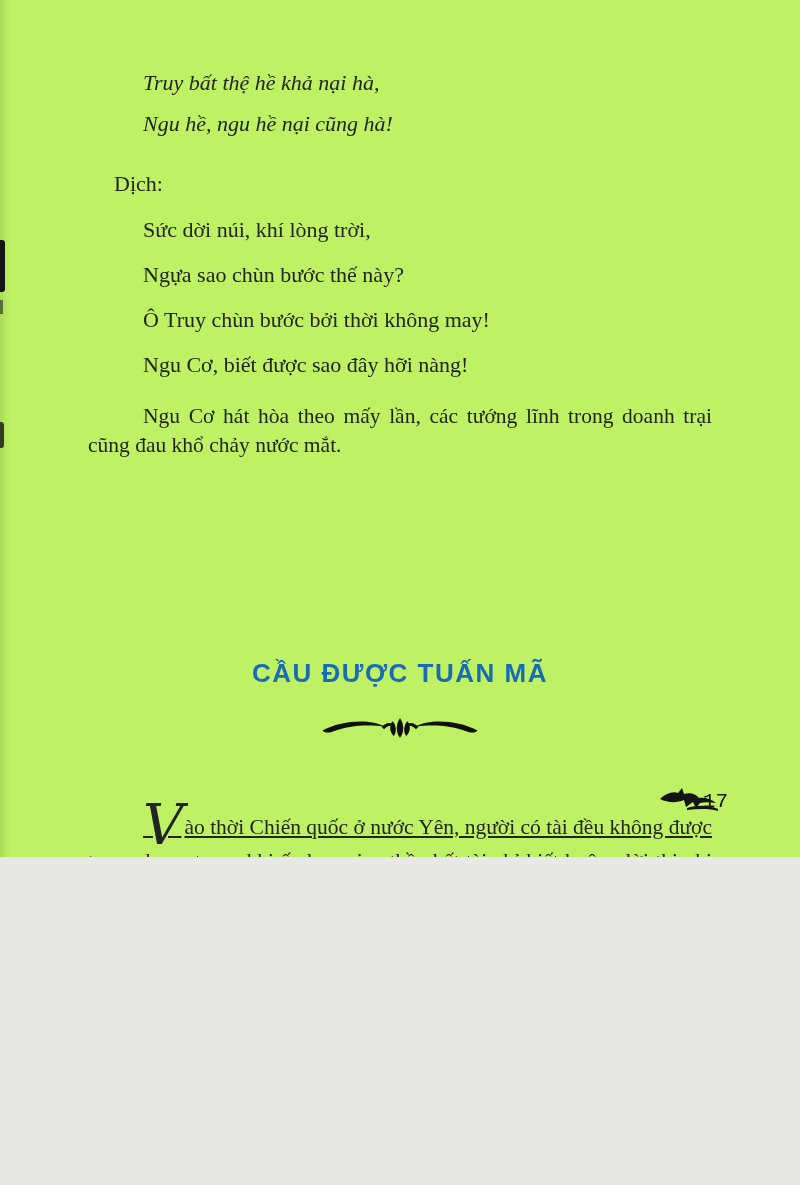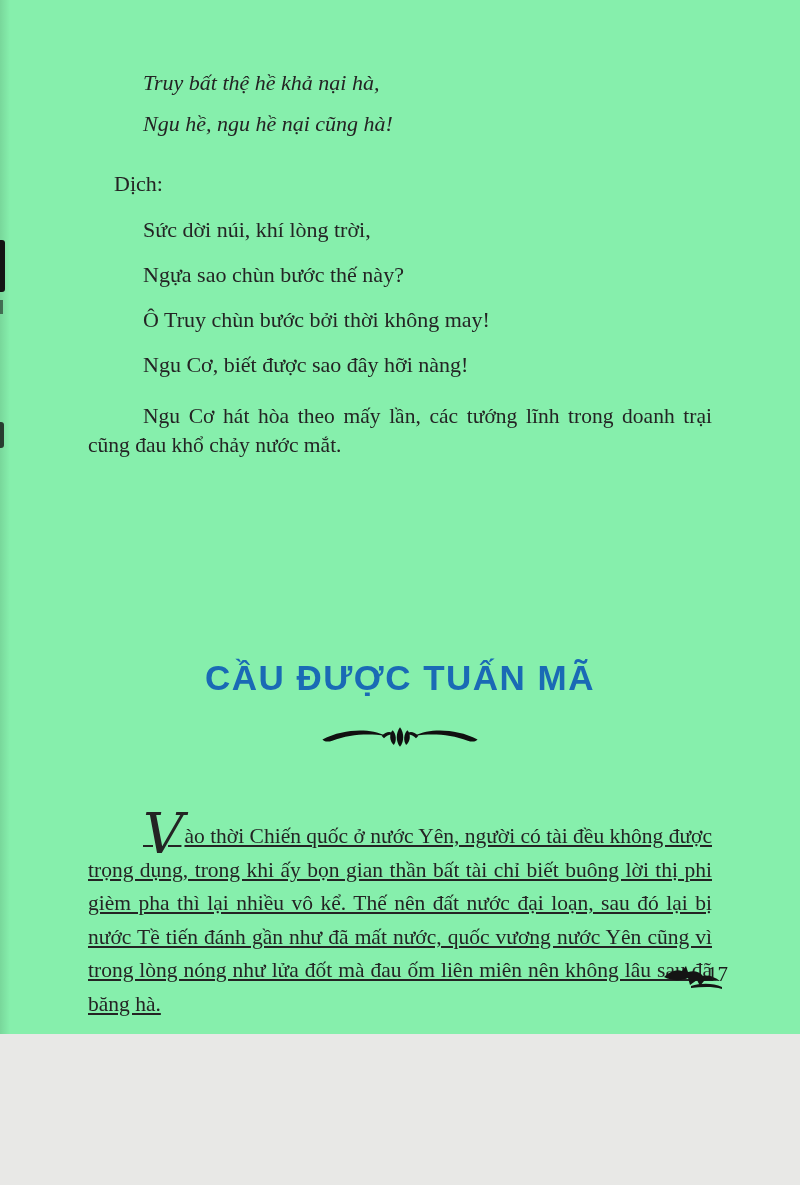--- a/index.html
+++ b/index.html
@@ -1,21 +1,21 @@
 <!DOCTYPE html>
 <html><head>
 <meta charset="utf-8">
 <style>
   html,body{margin:0;padding:0;background:#e8e8e6;}
   .page{
     position:relative;
     width:800px;
-    height:1034px;
+    height:857px;
     margin:0 auto;
-    background:#86efac;
+    background:#bef264;
     font-family:"Liberation Serif", serif;
     color:#242424;
     overflow:hidden;
     box-shadow:0 0 6px rgba(0,0,0,.25);
   }
   
   .edge-shade{
     position:absolute;left:0;top:0;bottom:0;width:10px;
     background:linear-gradient(to right, rgba(0,0,0,.10), rgba(0,0,0,0));
   }
@@ -57,21 +57,21 @@
     text-align:justify;
   }
 
   .chapter-head{
     margin-top:198px;
     text-align:center;
   }
   .chapter-title{
     font-family:"Liberation Sans", sans-serif;
     font-weight:700;
-    font-size:35px;
+    font-size:26px;
     letter-spacing:1.5px;
     color:#1a6ab5;
   }
   .ornament{
     margin-top:22px;
     text-align:center;
   }
   .ornament svg{display:inline-block;}
 
   .story{
@@ -90,21 +90,22 @@
     vertical-align:-10px;
     letter-spacing:-2px;
     margin-right:3px;
   }
 
   .footer{
     position:absolute;
     right:72px;
     bottom:38px;
     display:flex;
-    align-items:flex-start;
+    align-items:center;
+    font-family:Liberation Mono, monospace;
   }
   .footer .page-number{
     font-size:21px;
     color:#1b1b1b;
     margin-left:-16px;
     position:relative;
     z-index:1;
   }
 </style>
 </head>

